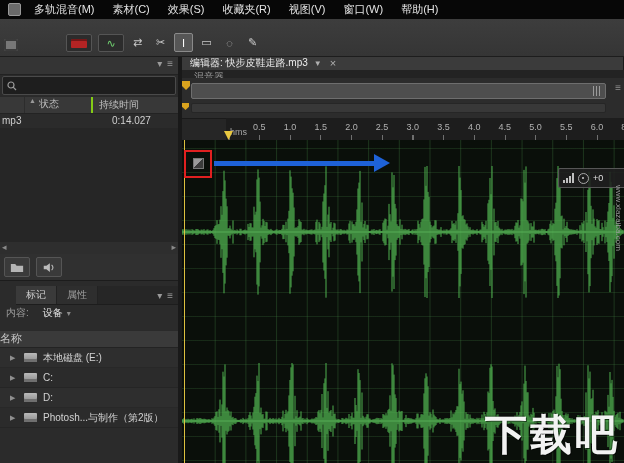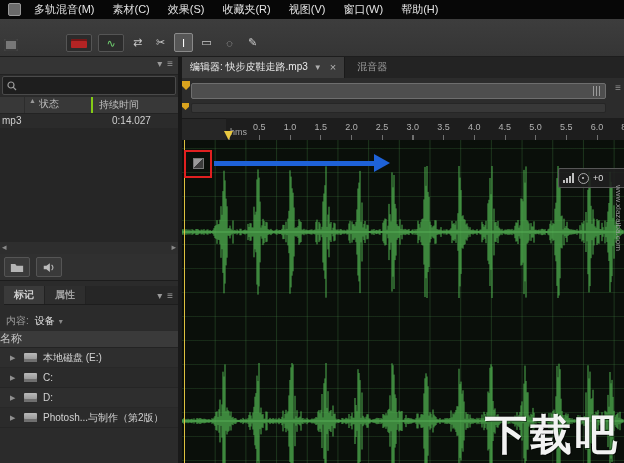--- a/index.html
+++ b/index.html
@@ -40,41 +40,41 @@
   .sorticon{font-size:7px;color:#9a9a9a;}
   .file-row{position:absolute;top:57px;left:0;right:0;height:15px;display:flex;align-items:center;font-size:10px;color:#cfcfcf;}
   .file-name{position:absolute;left:2px;}
   .file-dur{position:absolute;left:112px;}
   .file-list{position:absolute;top:72px;left:0;right:0;height:114px;background:#262626;border-bottom:1px solid #1f1f1f;}
   .hscroll{position:absolute;top:186px;left:0;right:0;height:12px;background:#2e2e2e;border-bottom:1px solid #1f1f1f;}
   .hs-left{position:absolute;left:2px;top:0;color:#8a8a8a;font-size:9px;}
   .hs-right{position:absolute;right:2px;top:0;color:#8a8a8a;font-size:9px;}
   .panel-btns{position:absolute;top:198px;left:0;right:0;height:26px;background:#303030;border-bottom:1px solid #1c1c1c;display:flex;align-items:center;gap:6px;padding-left:4px;}
   .pbtn{width:24px;height:18px;background:#3a3a3a;border:1px solid #555;border-radius:2px;display:flex;align-items:center;justify-content:center;}
-  .tabs-row{position:absolute;top:230px;left:4px;right:0;height:18px;background:#262626;border-bottom:1px solid #1d1d1d;display:flex;font-weight:bold;}
+  .tabs-row{position:absolute;top:230px;left:16px;right:0;height:18px;background:#262626;border-bottom:1px solid #1d1d1d;display:flex;}
   .ltab{padding:2px 10px;font-size:10px;color:#cfcfcf;background:#3a3a3a;border-right:1px solid #222;}
   .ltab.inactive{background:#2e2e2e;color:#9f9f9f;}
   .tabs-row .panel-menu{top:4px;}
-  .content-row{position:absolute;top:250px;left:0;right:0;height:22px;display:flex;align-items:flex-end;gap:6px;padding-left:6px;font-size:10px;}
+  .content-row{position:absolute;top:250px;left:0;right:0;height:22px;display:flex;align-items:flex-start;gap:14px;padding-left:6px;font-size:10px;}
   .content-label{color:#9a9a9a;}
   .content-value{color:#e0e0e0;display:flex;align-items:center;gap:4px;}
   .content-value .caret{color:#8a8a8a;font-size:8px;}
   .name-header{position:absolute;top:274px;left:0;right:0;height:16px;background:#3a3a3a;border-top:1px solid #2a2a2a;border-bottom:1px solid #232323;display:flex;font-size:11px;color:#c6c6c6;}
   .drive-list{position:absolute;top:292px;left:0;right:0;}
   .drive-row{height:19px;display:flex;align-items:center;gap:6px;padding-left:10px;font-size:10px;color:#d2d2d2;border-bottom:1px solid rgba(0,0,0,.12);background:#2e2e2e;}
   .drive-row:nth-child(even){background:#2b2b2b;}
   .tw{color:#8f8f8f;font-size:7px;width:8px;}
   .dicon{width:13px;height:9px;background:linear-gradient(#b9b9b9,#8b8b8b);border-radius:1px;box-shadow:inset 0 -3px 0 #6f6f6f;}
   .dlabel{white-space:nowrap;overflow:hidden;}
 
   .divider-v{position:absolute;top:56px;left:178px;width:4px;bottom:0;background:#191919;}
 
   
   .editor{position:absolute;top:56px;left:182px;right:0;bottom:0;background:#262626;}
-  .tabbar{position:absolute;top:0;left:0;right:0;height:22px;background:#232323;border-bottom:1px solid #161616;display:flex;align-items:stretch;}
+  .tabbar{position:absolute;top:0;left:0;right:0;height:22px;background:#232323;border-bottom:1px solid #161616;display:flex;align-items:stretch;flex-direction:column;}
   .etab{display:flex;align-items:center;gap:6px;background:#3b3b3b;padding:0 8px;font-size:10px;color:#ececec;border-right:1px solid #1a1a1a;}
   .etab .caret{color:#b0b0b0;font-size:8px;}
   .etab .close{color:#b0b0b0;font-size:11px;padding-left:2px;}
   .etab-inactive{display:flex;align-items:center;background:transparent;padding:0 12px;font-size:10px;color:#9c9c9c;}
 
   .overview{position:absolute;top:22px;left:0;right:0;height:40px;background:#2c2c2c;border-bottom:1px solid #1a1a1a;}
   .marker{position:absolute;width:8px;height:9px;background:#d9a31e;clip-path:polygon(0 0,100% 0,100% 55%,50% 100%,0 55%);}
   .m1{left:0;top:3px;}
   .m2{left:0;top:25px;height:7px;width:7px;}
   .navbar{position:absolute;left:9px;right:18px;top:5px;height:14px;background:#4e4e4e;border:1px solid #6e6e6e;border-radius:2px;}

